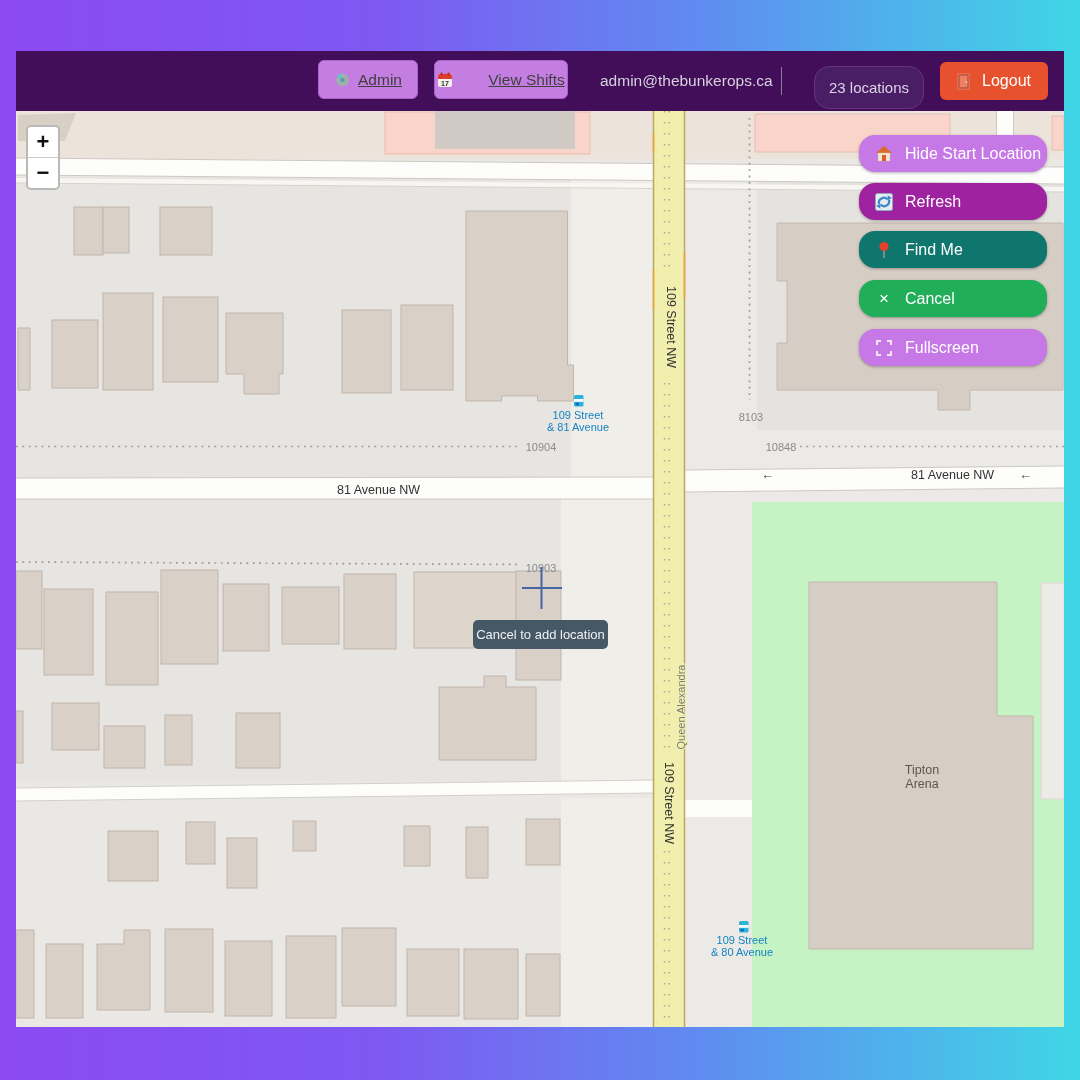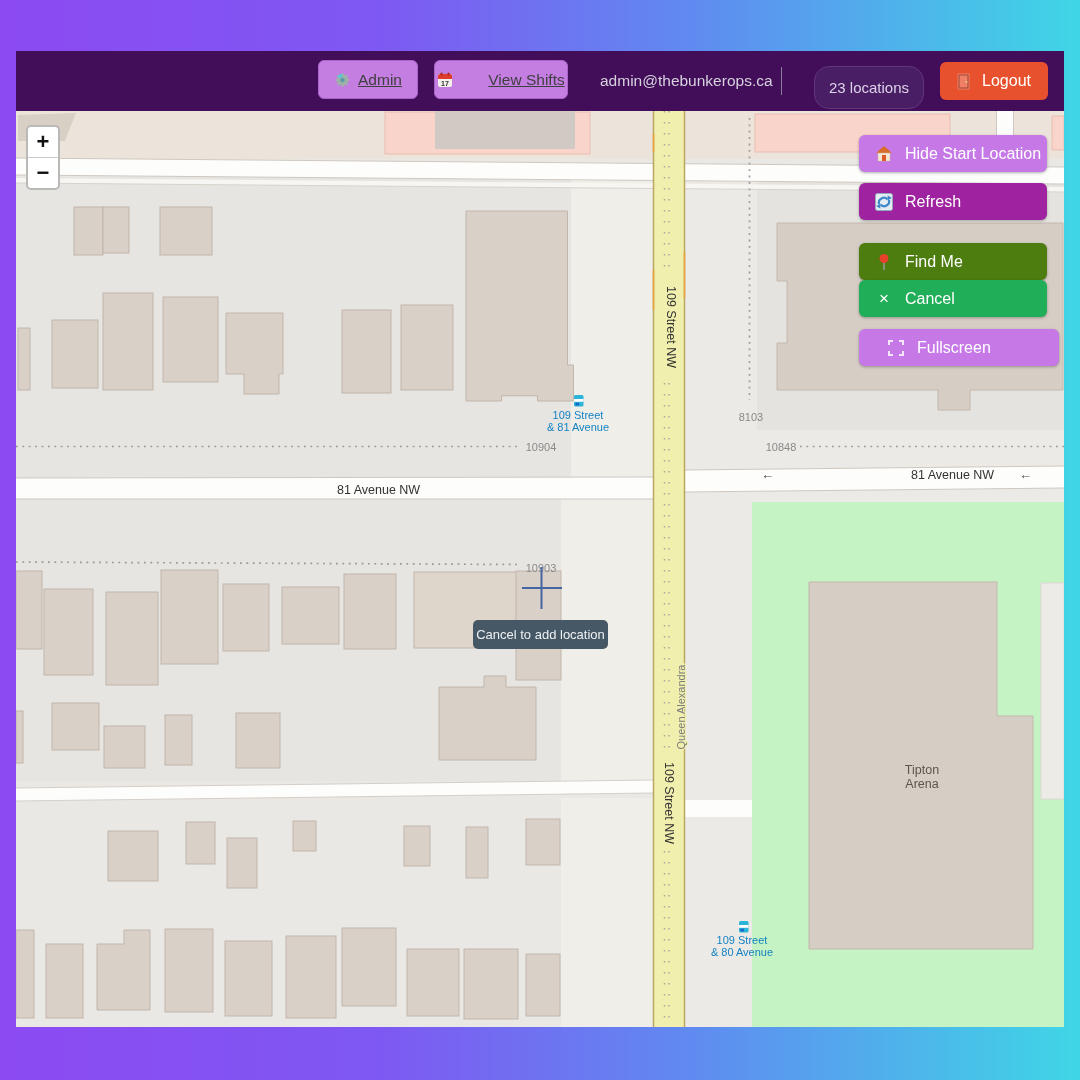--- a/index.html
+++ b/index.html
@@ -38,31 +38,31 @@
     background:#ebe9e5;overflow:hidden;
   }
   #zoomctl{
     position:absolute;left:10px;top:14px;width:30px;height:61px;
     background:#fff;border:2px solid rgba(60,55,50,0.35);border-radius:5px;z-index:30;
   }
   .zbtn{width:30px;height:30px;display:flex;align-items:center;justify-content:center;
     font-size:22px;font-weight:bold;color:#111;}
   #zoomctl .div{height:1px;background:#ccc;}
   .mbtn{
-    position:absolute;left:843px;width:188px;height:37px;border-radius:6px;z-index:30;
+    position:absolute;left:843px;width:188px;height:37px;border-radius:16px;z-index:30;
     display:flex;align-items:center;color:#fff;font-size:16px;
     box-shadow:0 1px 3px rgba(0,0,0,0.3);
   }
   .mbtn .ic{width:18px;height:18px;margin-left:16px;margin-right:12px;display:flex;align-items:center;justify-content:center;flex:0 0 auto;}
   .mbtn{white-space:nowrap;}
   #bHide{top:24px;background:#c678e6;}
   #bRefresh{top:72px;background:#9f23a0;}
-  #bFind{top:132px;background:#4d7c0f;text-align:right;}
+  #bFind{top:120px;background:#0f766e;text-align:right;}
   #bCancel{top:169px;background:#21ae58;}
-  #bFull{top:218px;background:#c678e6;padding-left:12px;}
+  #bFull{top:218px;background:#c678e6;}
   #tooltip{
     position:absolute;left:457px;top:509px;width:135px;height:29px;border-radius:5px;
     background:#465866;color:#eef1f3;font-size:13px;display:flex;align-items:center;justify-content:center;
     z-index:25;
   }
 </style>
 </head>
 <body>
 <div id="header">
   <div class="hbtn" id="btnAdmin">

